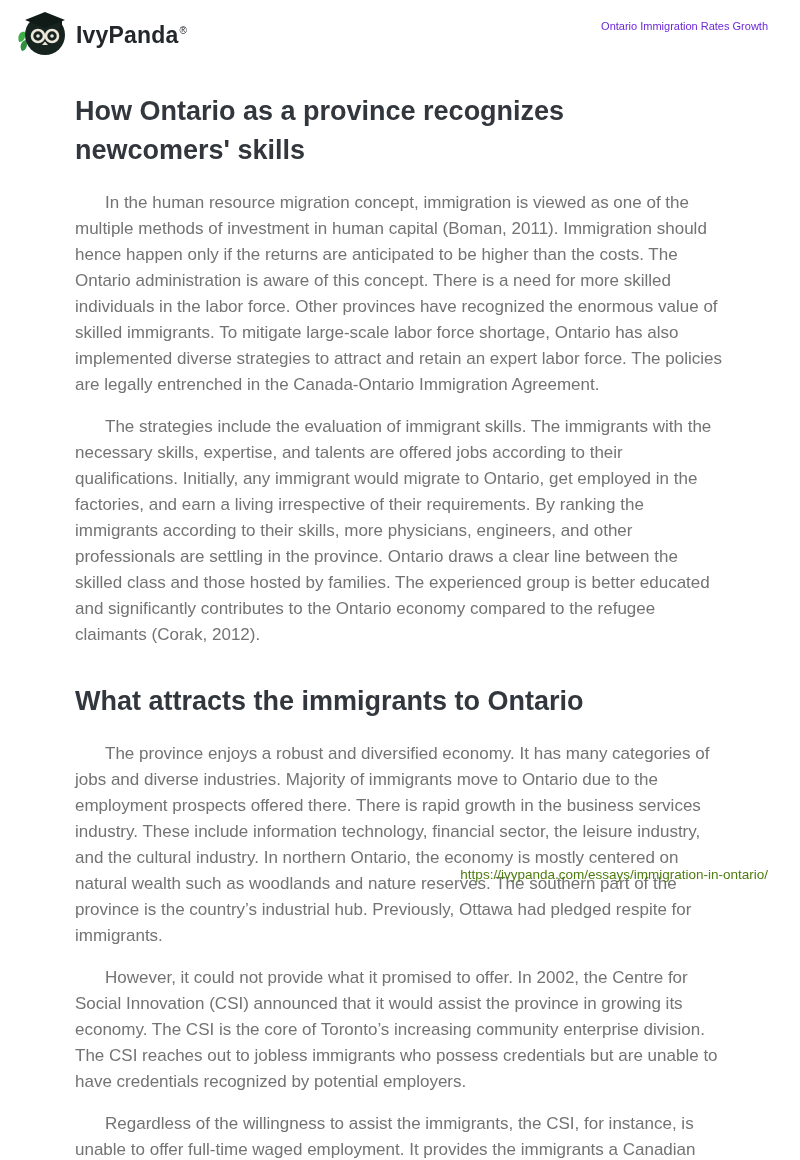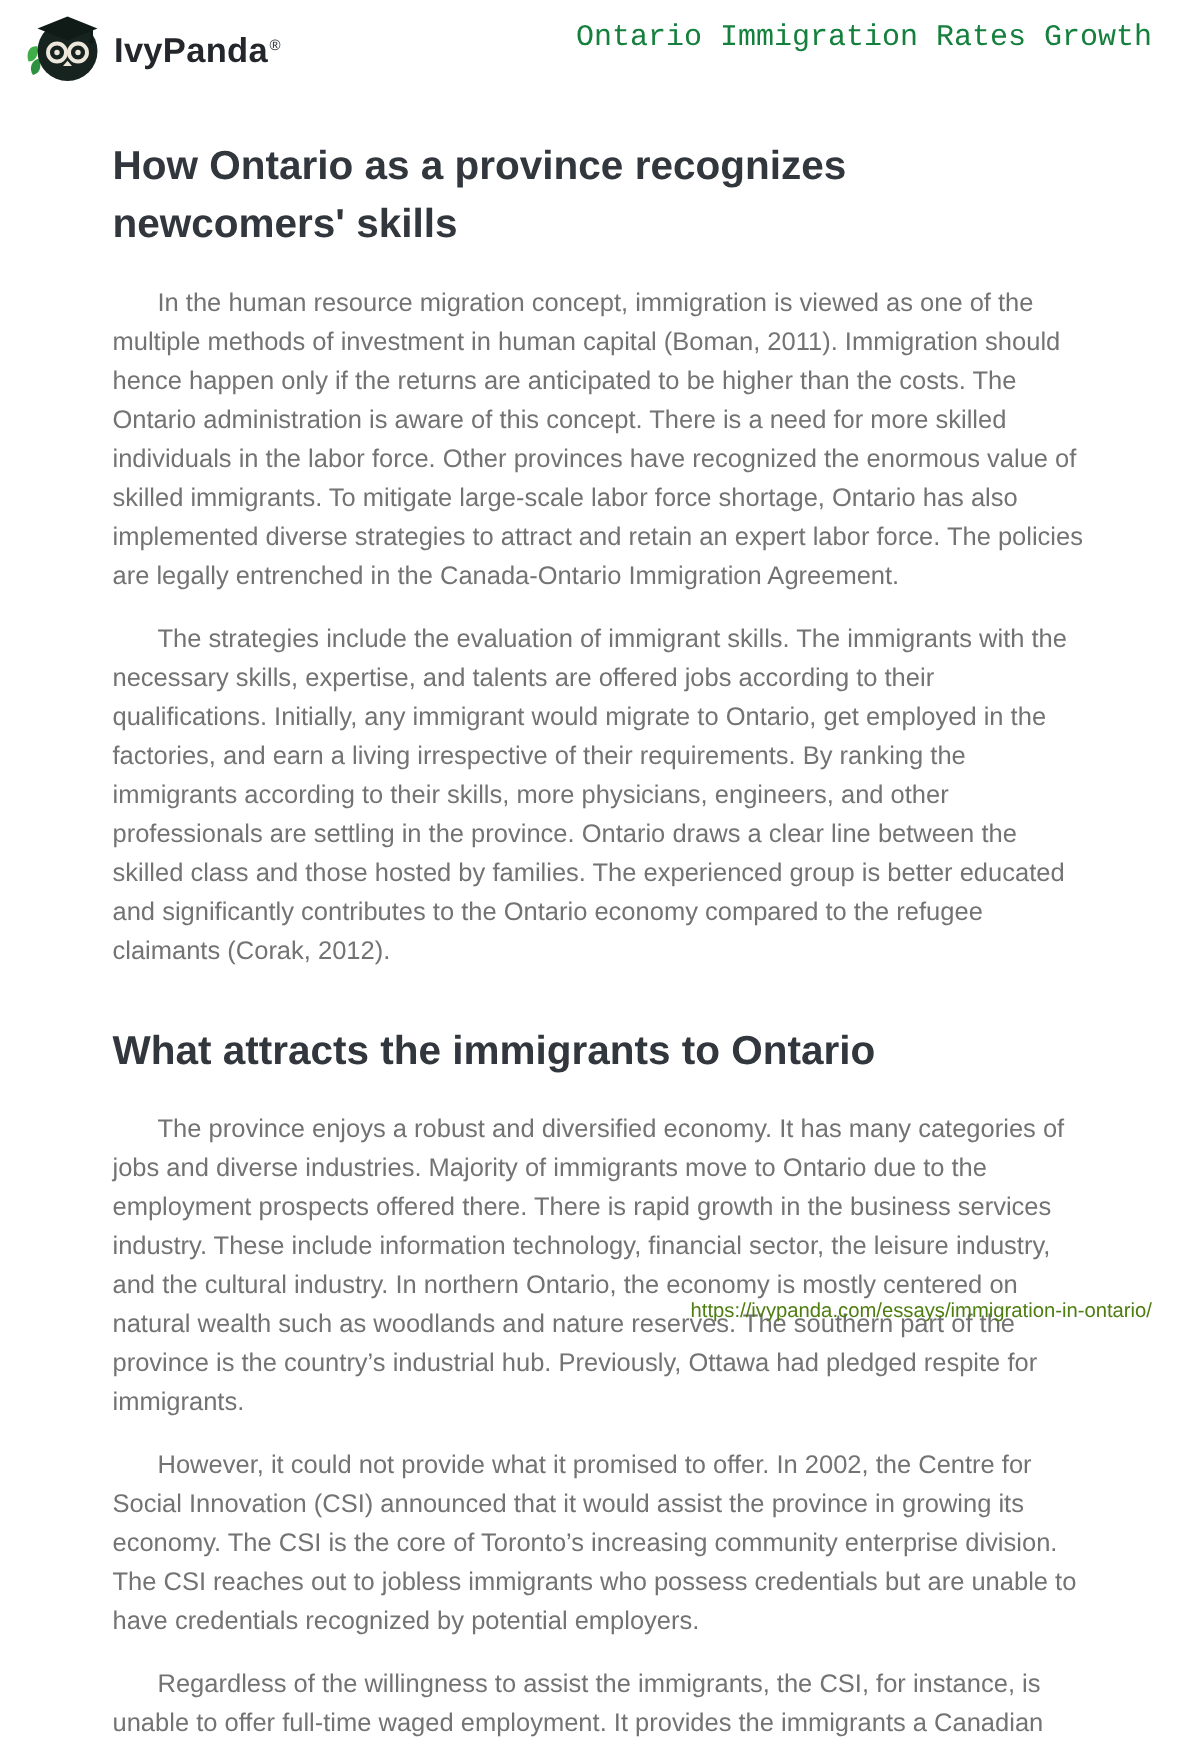--- a/index.html
+++ b/index.html
@@ -38,25 +38,24 @@
     letter-spacing: 0.2px;
     line-height: 46px;
   }
   .reg {
     font-size: 10px;
     font-weight: 400;
     vertical-align: super;
     margin-left: 1px;
   }
   .page-title {
-    color: #15803d;
-    font-size: 20px;
+    color: #6d28d9;
+    font-size: 11px;
     padding-top: 8px;
     line-height: 20px;
-    font-family: Liberation Mono, monospace;
   }
   .content {
     padding: 0 77px 0 75px;
   }
   .heading {
     font-size: 27px;
     line-height: 39px;
     font-weight: 700;
     color: #32373d;
     margin-top: 34px;

